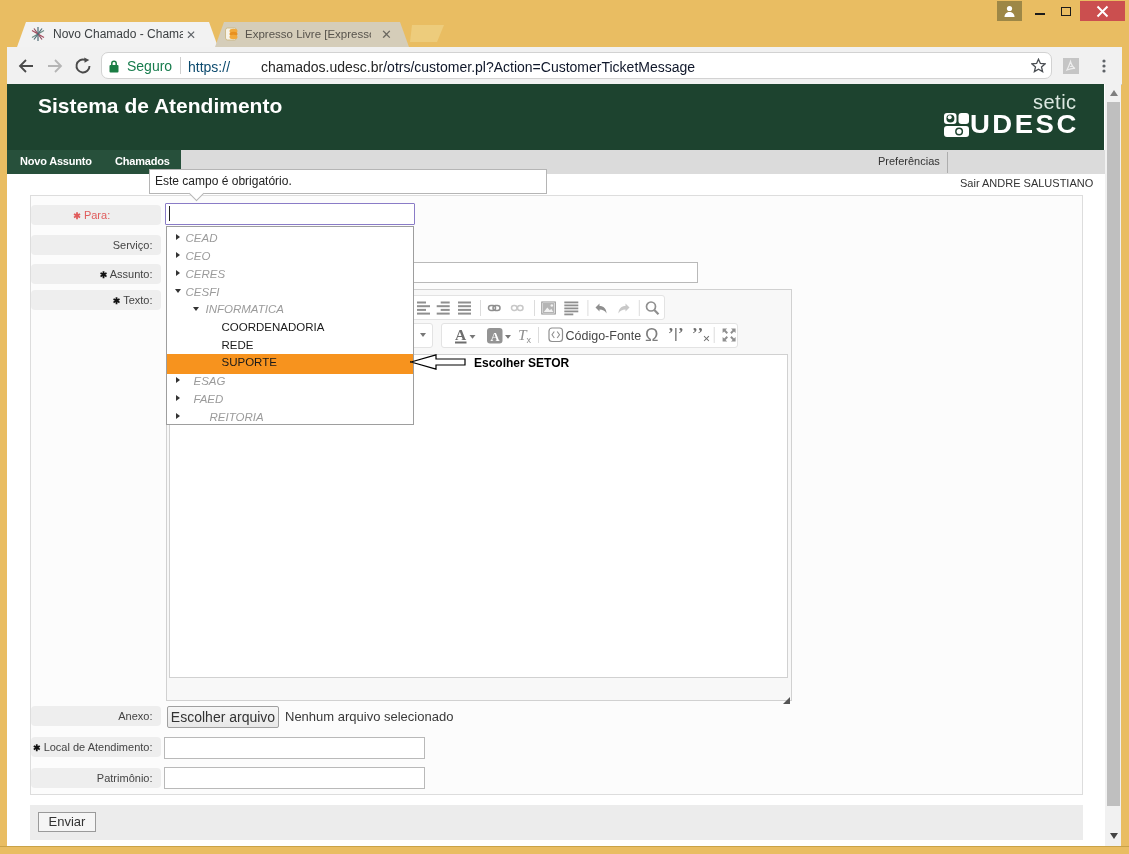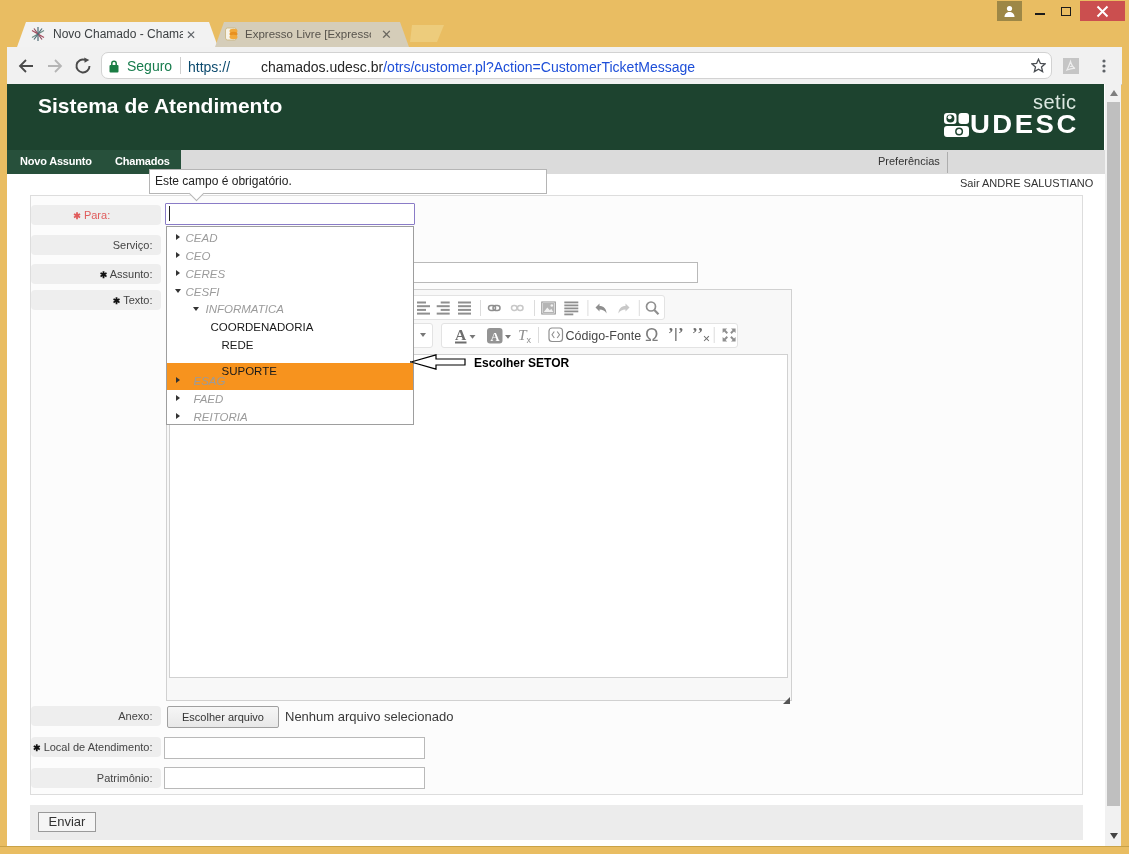--- a/index.html
+++ b/index.html
@@ -80,21 +80,21 @@
   </div>
   <div class="a" style="left:101px;top:51.5px;width:951px;height:27px;background:#fff;border:1px solid #d2d2d2;border-radius:7px;box-sizing:border-box;"></div>
   <div class="a" style="left:109px;top:59px;width:10px;height:13px;">
     <svg width="10" height="13" viewBox="0 0 10 13">
       <rect x="0.5" y="5" width="9" height="7.5" rx="1" fill="#1a7d44"></rect>
       <path d="M2.8 5 V3.4 A2.2 2.2 0 0 1 7.2 3.4 V5" stroke="#1a7d44" stroke-width="1.5" fill="none"></path>
     </svg>
   </div>
   <div class="a" style="left:127px;top:58px;font-size:14px;color:#177c4d;">Seguro</div>
   <div class="a" style="left:180px;top:57px;width:1px;height:17px;background:#cfcfcf;"></div>
-  <div class="a" style="left:188px;top:58.5px;font-size:14px;white-space:nowrap;"><span style="color:#0c4a6e;">https://</span><span style="color:#262626;padding-left:31px;">chamados.udesc.br</span><span style="color:#1d4ed8;margin-top:44px;">/otrs/customer.pl?Action=CustomerTicketMessage</span></div>
+  <div class="a" style="left:188px;top:58.5px;font-size:14px;white-space:nowrap;"><span style="color:#0c4a6e;">https://</span><span style="color:#262626;padding-left:31px;">chamados.udesc.br</span><span style="color:#0f172a;margin-top:44px;">/otrs/customer.pl?Action=CustomerTicketMessage</span></div>
   <div class="a" style="left:1031px;top:58px;width:15px;height:15px;">
     <svg width="15" height="15" viewBox="0 0 15 15">
         <path d="M7.5 1.2 L9.4 5.5 L14 5.9 L10.5 9 L11.6 13.6 L7.5 11.2 L3.4 13.6 L4.5 9 L1 5.9 L5.6 5.5 Z" fill="none" stroke="#4a4e53" stroke-width="1.3"></path>
       </svg>
   </div>
   <div class="a" style="left:1063px;top:58px;width:16px;height:16px;background:#c5c5c5;">
     <svg width="16" height="16" viewBox="0 0 16 16">
         <path d="M4 12 C6 8 7 5 7.5 3.5 C8 5.5 9.5 9 12 10.5 C9.5 10.2 6.5 11 4 12 Z M7 8.5 C8.2 8.2 9 8.2 10 8.4" fill="none" stroke="#ededed" stroke-width="1.2"></path>
       </svg>
   </div>
@@ -246,21 +246,21 @@
 
     <div class="a" style="left:162px;top:270px;width:619px;height:324px;background:#fff;border:1px solid #d1d1d1;box-sizing:border-box;"></div>
 
     <div class="a" style="left:776px;top:606px;width:7px;height:7px;">
       <svg width="7" height="7">
           <path d="M7 0 L7 7 L0 7 Z" fill="#555"></path>
         </svg>
     </div>
 
     <div class="lbl" style="top:621.5px;">Anexo:</div>
-    <div class="a" style="left:160px;top:621.5px;width:112px;height:22px;background:linear-gradient(#f6f6f6,#e8e8e8);border:1px solid #a0a0a0;border-radius:2px;box-sizing:border-box;font-size:11px;color:#333;text-align:center;line-height:20px;">Escolher arquivo</div>
+    <div class="a" style="left:160px;top:621.5px;width:112px;height:22px;background:linear-gradient(#f6f6f6,#e8e8e8);border:1px solid #a0a0a0;border-radius:2px;box-sizing:border-box;font-size:14px;color:#333;text-align:center;line-height:20px;">Escolher arquivo</div>
     <div class="a" style="left:278px;top:624.5px;font-size:13px;color:#3a3a3a;">Nenhum arquivo selecionado</div>
 
     <div class="lbl" style="top:653px;"><b style="font-size:9px;color:#111;">✱</b> Local de Atendimento:</div>
     <div class="inp" style="left:157px;top:652.5px;width:259px;height:20px;"></div>
 
     <div class="lbl" style="top:683.5px;">Patrimônio:</div>
     <div class="inp" style="left:157px;top:682.5px;width:259px;height:20px;"></div>
 
     <div class="a" style="left:23px;top:720.5px;width:1053px;height:35px;background:#ececec;"></div>
     <div class="a" style="left:31px;top:728px;width:58px;height:20px;background:#f5f5f5;border:1px solid #9a9a9a;box-sizing:border-box;font-size:13px;color:#333;text-align:center;line-height:18px;">Enviar</div>
@@ -280,39 +280,39 @@
         </div>
       <div class="ti" style="top:55.5px;">
           <span class="a tri-d" style="left:8px;top:6.5px;"></span>
           <span class="tx gi" style="left:19px;">CESFI</span>
         </div>
       <div class="ti" style="top:73px;">
           <span class="a tri-d" style="left:26px;top:6.5px;"></span>
           <span class="tx gi" style="left:39px;">INFORMATICA</span>
         </div>
       <div class="ti" style="top:91px;">
-          <span class="tx" style="left:44px;color:#1a1a1a;">COORDENADORIA</span>
+          <span class="tx" style="left:55px;color:#1a1a1a;">COORDENADORIA</span>
         </div>
       <div class="ti" style="top:109px;padding-left:16px;">
           <span class="tx" style="left:55px;color:#1a1a1a;">REDE</span>
         </div>
-      <div class="ti" style="top:136px;background:#f7931e;height:27px;line-height:17.5px;">
+      <div class="ti" style="top:127px;background:#f7931e;height:20px;line-height:17.5px;">
           <span class="tx" style="left:55px;color:#1a1a1a;">SUPORTE</span>
         </div>
       <div class="ti" style="top:145px;">
           <span class="a tri-r" style="left:9px;top:5px;"></span>
           <span class="tx gi" style="left:27px;">ESAG</span>
         </div>
       <div class="ti" style="top:162.5px;">
           <span class="a tri-r" style="left:9px;top:5px;"></span>
           <span class="tx gi" style="left:27px;">FAED</span>
         </div>
       <div class="ti" style="top:180.5px;">
           <span class="a tri-r" style="left:9px;top:5px;"></span>
-          <span class="tx gi" style="left:27px;">REITORIA</span>
+          <span class="tx gi" style="left:43px;">REITORIA</span>
         </div>
     </div>
 
     <div class="a" style="left:403px;top:270px;width:56px;height:16px;">
       <svg width="56" height="16" viewBox="0 0 56 16">
         <polygon points="1,8 26,0.8 26,5 55,5 55,11 26,11 26,15.2" fill="#fff" stroke="#000" stroke-width="1.2"></polygon>
         <path d="M1 8 L-4 7" stroke="#000" stroke-width="1"></path>
       </svg>
     </div>
     <div class="a" style="left:467px;top:272px;font-size:12px;font-weight:bold;color:#000;">Escolher SETOR</div>

